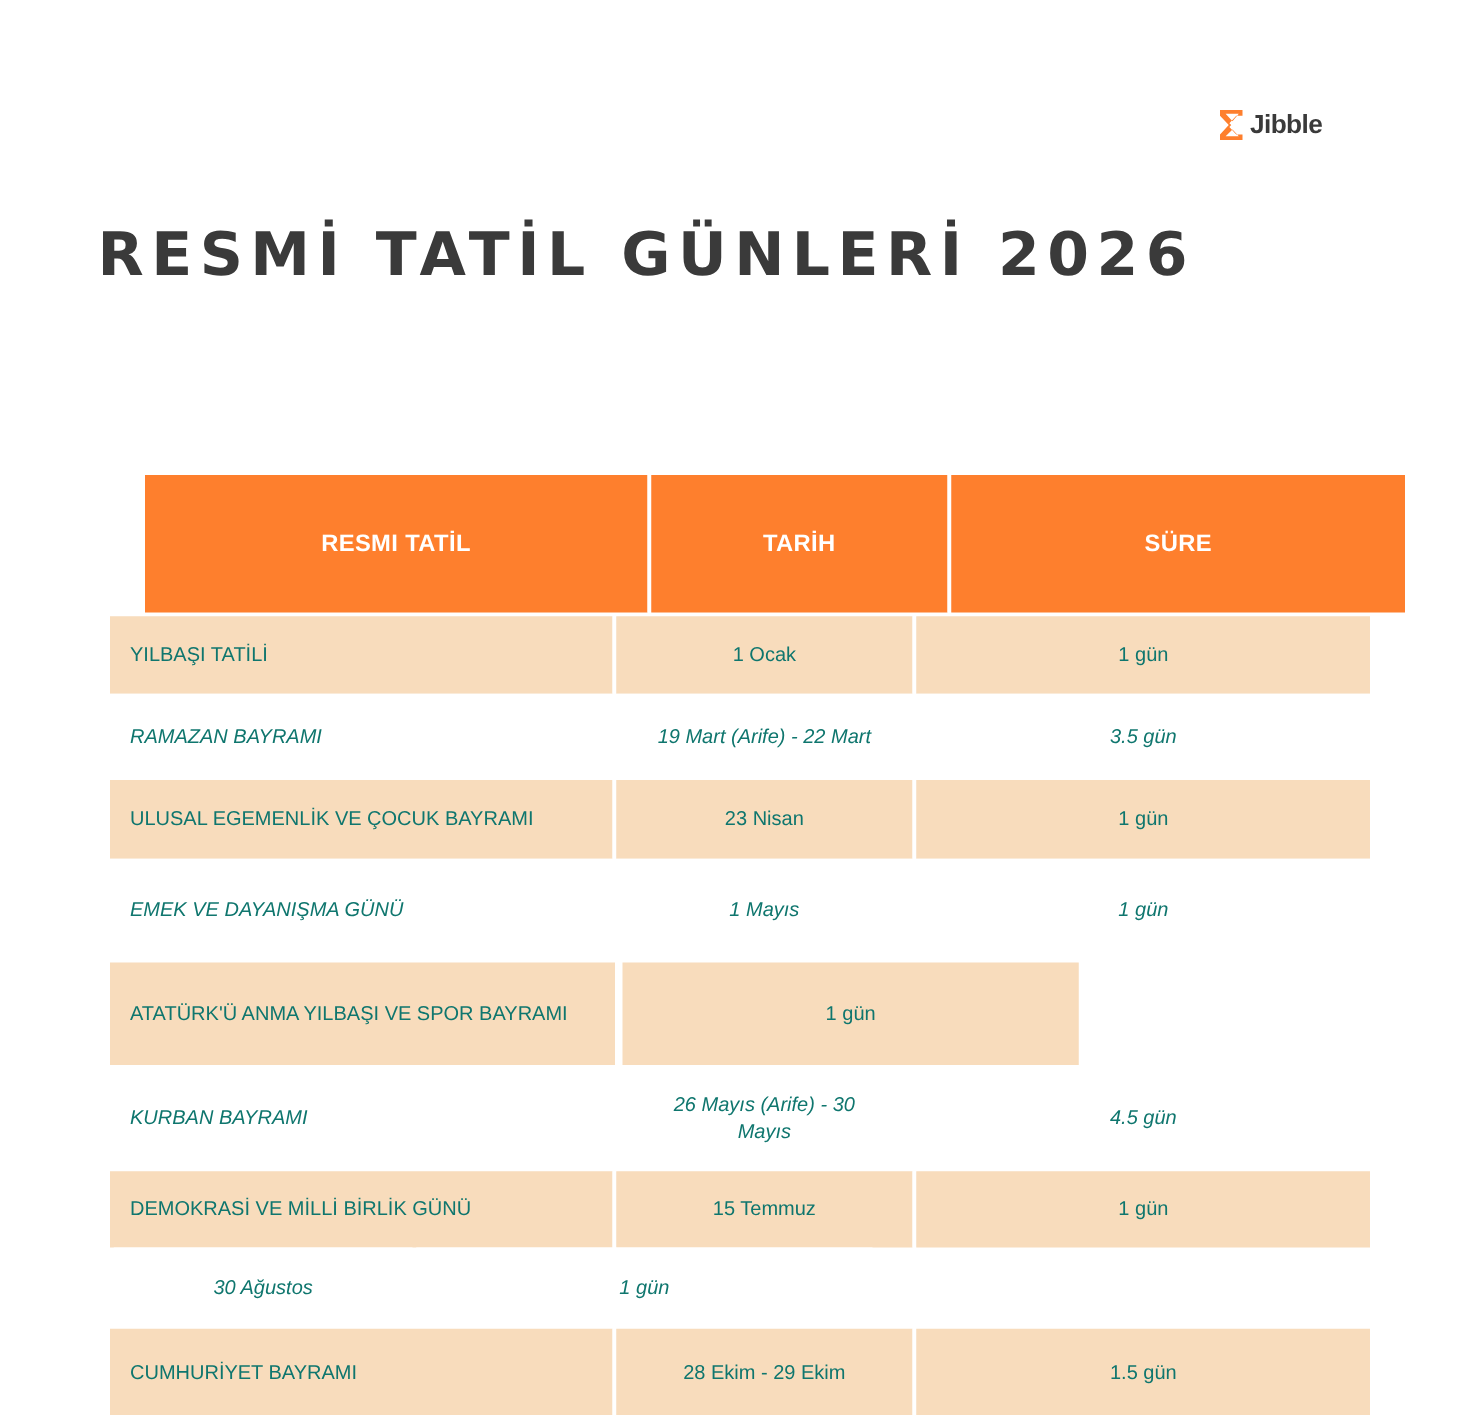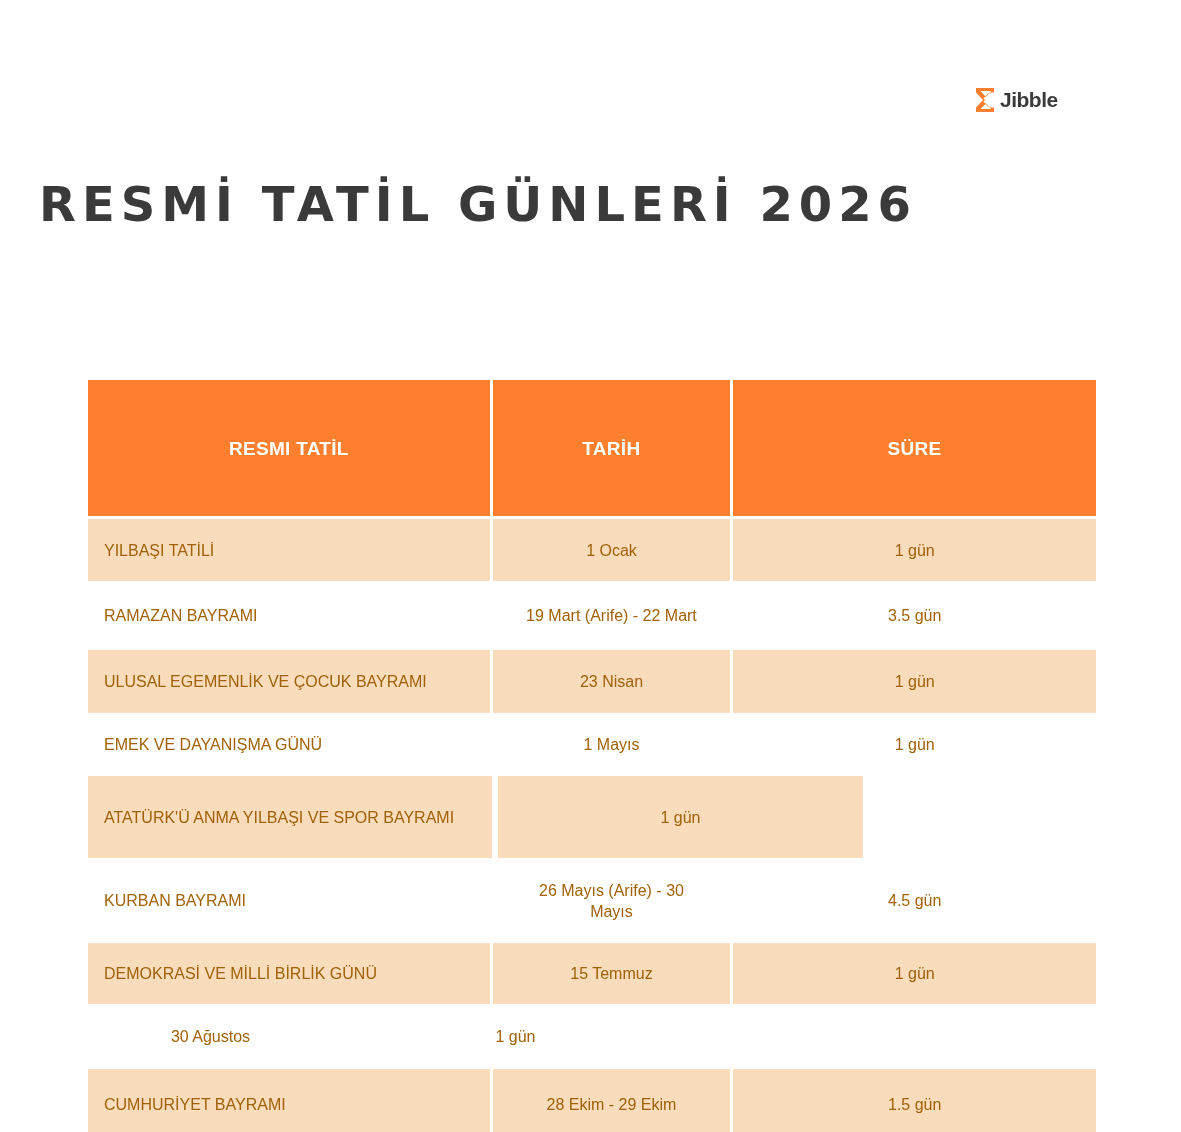--- a/index.html
+++ b/index.html
@@ -10,49 +10,49 @@
       position: absolute; left: 974px; top: 85px; height: 30px;
       display: flex; align-items: center; gap: 4px;
     }
     .logo-icon { width: 22px; height: 28px; display: block; }
     .logo-text {
       font-family: "Liberation Sans", sans-serif; font-weight: 700; font-size: 21px;
       color: #3a3a3a; letter-spacing: -0.5px; line-height: 28px;
     }
 
     .page-title {
-      position: absolute; left: 0; top: 172px; width: 956px; text-align: center;
+      position: absolute; left: 0; top: 172px; width: 956px; text-align: right;
       font-family: "DejaVu Sans", sans-serif; font-weight: 700; font-size: 48px;
       letter-spacing: 6px; color: #3a3a3a; line-height: 64px;
     }
 
     .table {
       position: absolute; left: 88px; top: 380px; width: 1008px;
     }
     .row { display: flex; width: 1008px; }
     .cell {
       display: flex; align-items: center;
-      font-size: 16px; color: #a16207; line-height: 21px;
+      font-size: 16px; color: #0f766e; line-height: 21px;
     }
     .c1 { width: 404px; padding-left: 16px; padding-right: 12px; }
     .c2 { width: 239px; justify-content: center; text-align: center; padding: 5px 30px; }
     .c3 { width: 365px; justify-content: center; text-align: center; }
     .gap { width: 3px; }
 
-    .header { height: 136px; }
+    .header { height: 110px; margin-left: 28px; }
     .header .cell {
       background: #fe7f2d; color: #ffffff; font-weight: 700; font-size: 19px;
       justify-content: center; text-align: center; padding: 0; letter-spacing: 0.3px;
     }
     .header .c1 { width: 404px; }
     .header .gap { background: #ffffff; }
 
     .row.shaded .cell { background: #f8dcbc; }
     .row.shaded .gap { background: #ffffff; }
-    .row.plain .cell { background: #ffffff; }
+    .row.plain .cell { background: #ffffff; font-style: italic; }
 
     .sep { height: 3px; background: #ffffff; }
   </style>
 </head>
 <body>
 
 <div class="logo">
   <svg class="logo-icon" viewBox="0 0 22 28">
     <path d="M2 2 H20 V6.5 H15 L9.5 12.5 L11 14 L9.5 15.5 L15 21.5 H20 V26 H2 V21.5 L9 14 L2 6.5 Z M6.5 5 L12 11 L17 5 Z M6.5 23 H17 L12 17.5 Z" fill="#fe7f2d" fill-rule="evenodd"></path>
   </svg>
@@ -88,21 +88,21 @@
   </div>
 
   <div class="row shaded" style="height:63px">
     <div class="cell c1">ULUSAL EGEMENLİK VE ÇOCUK BAYRAMI</div>
     <div class="gap"></div>
     <div class="cell c2">23 Nisan</div>
     <div class="gap"></div>
     <div class="cell c3">1 gün</div>
   </div>
 
-  <div class="row plain" style="height:63px">
+  <div class="row plain" style="height:83px">
     <div class="cell c1">EMEK VE DAYANIŞMA GÜNÜ</div>
     <div class="gap"></div>
     <div class="cell c2">1 Mayıs</div>
     <div class="gap"></div>
     <div class="cell c3">1 gün</div>
   </div>
 
   <div class="row shaded" style="height:82px">
     <div class="cell c1">ATATÜRK'Ü ANMA YILBAŞI VE SPOR BAYRAMI</div>
     <div class="gap"></div>

